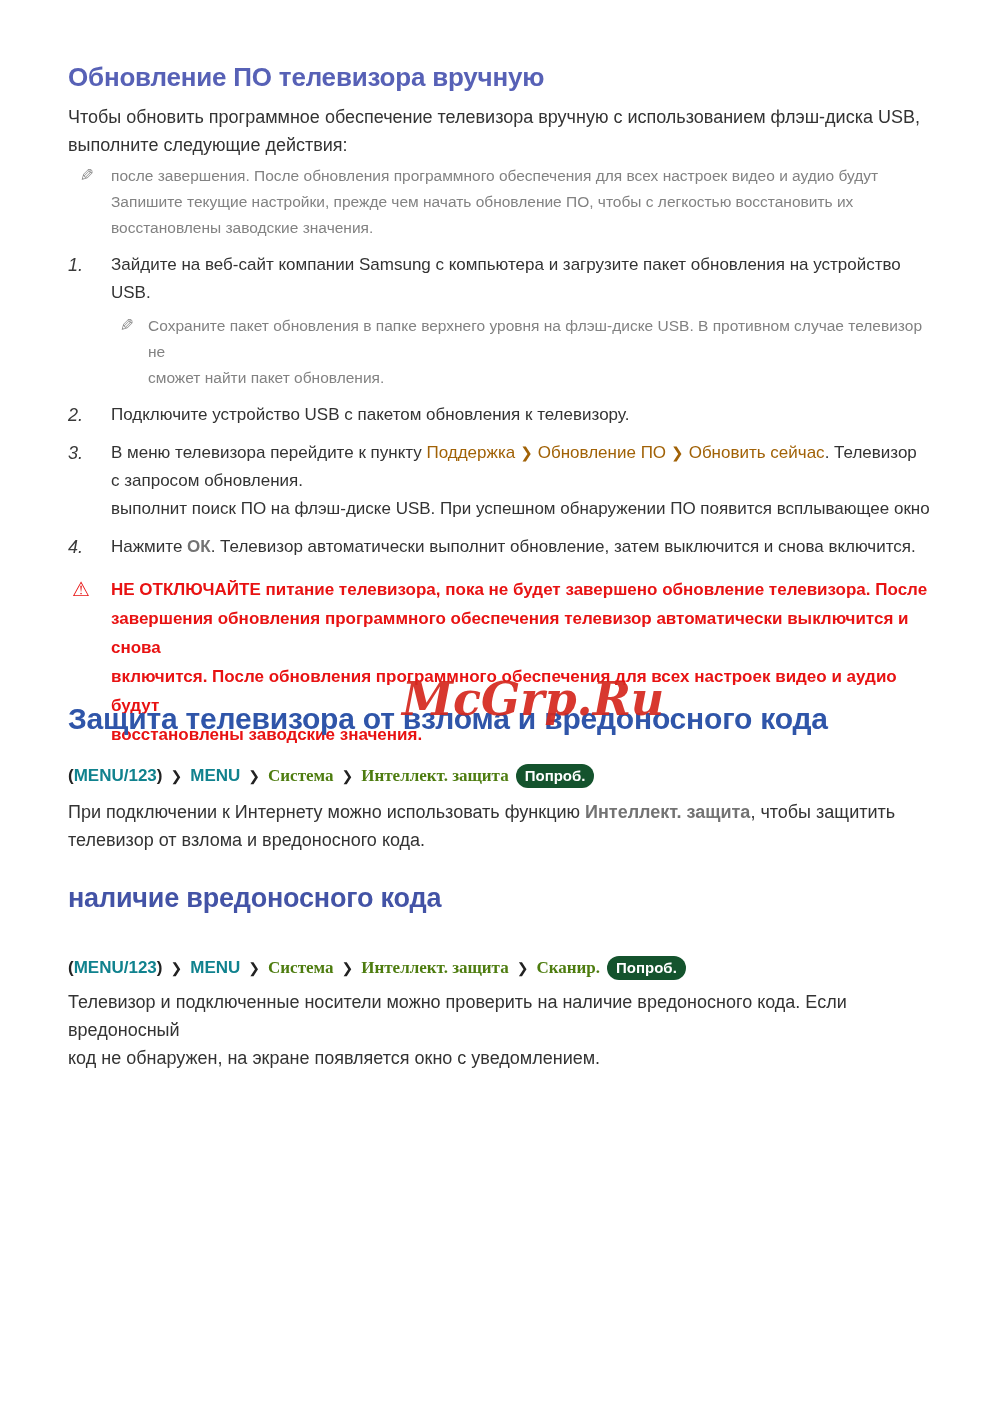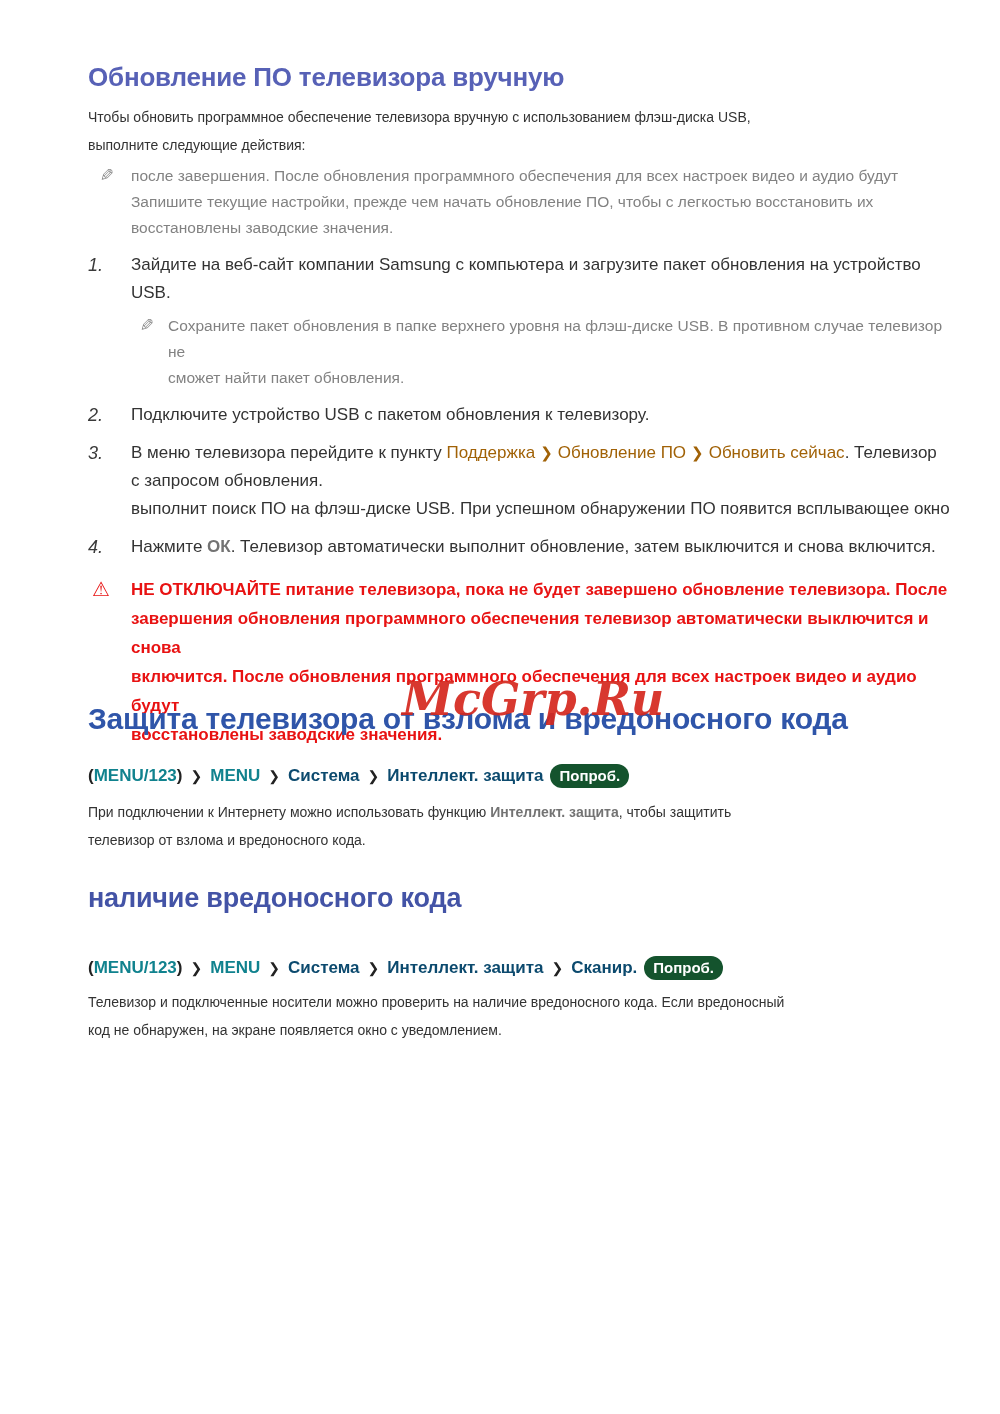--- a/index.html
+++ b/index.html
@@ -1,28 +1,28 @@
 <!DOCTYPE html>
 <html><head>
 <meta charset="utf-8">
 <style>
   html,body { margin:0; padding:0; background:#ffffff; }
   .page {
     position:relative; width:1000px; height:1414px; background:#ffffff;
     font-family:"Liberation Sans", sans-serif; color:#333333; overflow:hidden;
   }
-  .abs { position:absolute; left:88px; width:862px; }
+  .abs { position:absolute; left:68px; width:862px; }
 
   
   .h-sub { margin:0 0 10px 0; font-size:26px; font-weight:700; color:#5761b6; letter-spacing:-0.2px; }
   .h-main { margin:0; font-size:30px; font-weight:700; color:#2f55a9; letter-spacing:-0.2px; }
   .h-sub2 { margin:0; font-size:27px; line-height:37px; font-weight:700; color:#4353a6; letter-spacing:-0.2px; }
 
   
-  .para { margin:0 0 4px 0; font-size:14px; line-height:28px; color:#333333; }
+  .para { margin:0 0 4px 0; font-size:18px; line-height:28px; color:#333333; }
   .pline { display:block; }
 
   
   .note { display:flex; margin:0 0 10px 0; padding-left:6px; color:#828282; font-size:15.5px; line-height:26px; }
   .note .note-icon { flex:0 0 20px; width:20px; margin-right:17px; font-size:17px; color:#8a8a8a; transform:scaleX(-1); }
   .note.inner { margin:6px 0 0 0; padding-left:3px; }
   .note.inner .note-icon { margin-right:14px; }
 
   
   .step { display:flex; margin-bottom:10px; }
@@ -42,21 +42,21 @@
     position:absolute; left:402px; top:672px; z-index:5;
     font-family:"DejaVu Serif", serif; font-style:italic; font-weight:700;
     font-size:46px; color:#d5281e; opacity:0.92; white-space:nowrap;
   }
 
   
   .breadcrumb { display:flex; align-items:center; font-size:17px; font-weight:700; white-space:nowrap; }
   .bc-item { display:inline-flex; }
   .bc-dark { color:#222222; }
   .bc-teal { color:#10828e; }
-  .bc-blue { color:#0c4a6e; }
+  .bc-blue { color:#4d7c0f;font-family:Liberation Serif, serif; }
   .bc-sep { color:#222222; margin:0 8px; font-size:14px; font-weight:400; }
   .badge {
     display:inline-block; margin-left:7px; padding:2px 9px 3px 9px;
     background:#14532d; color:#ffffff; font-size:15px; font-weight:700;
     border-radius:12px; line-height:19px;
   }
 </style>
 </head>
 <body>
 

